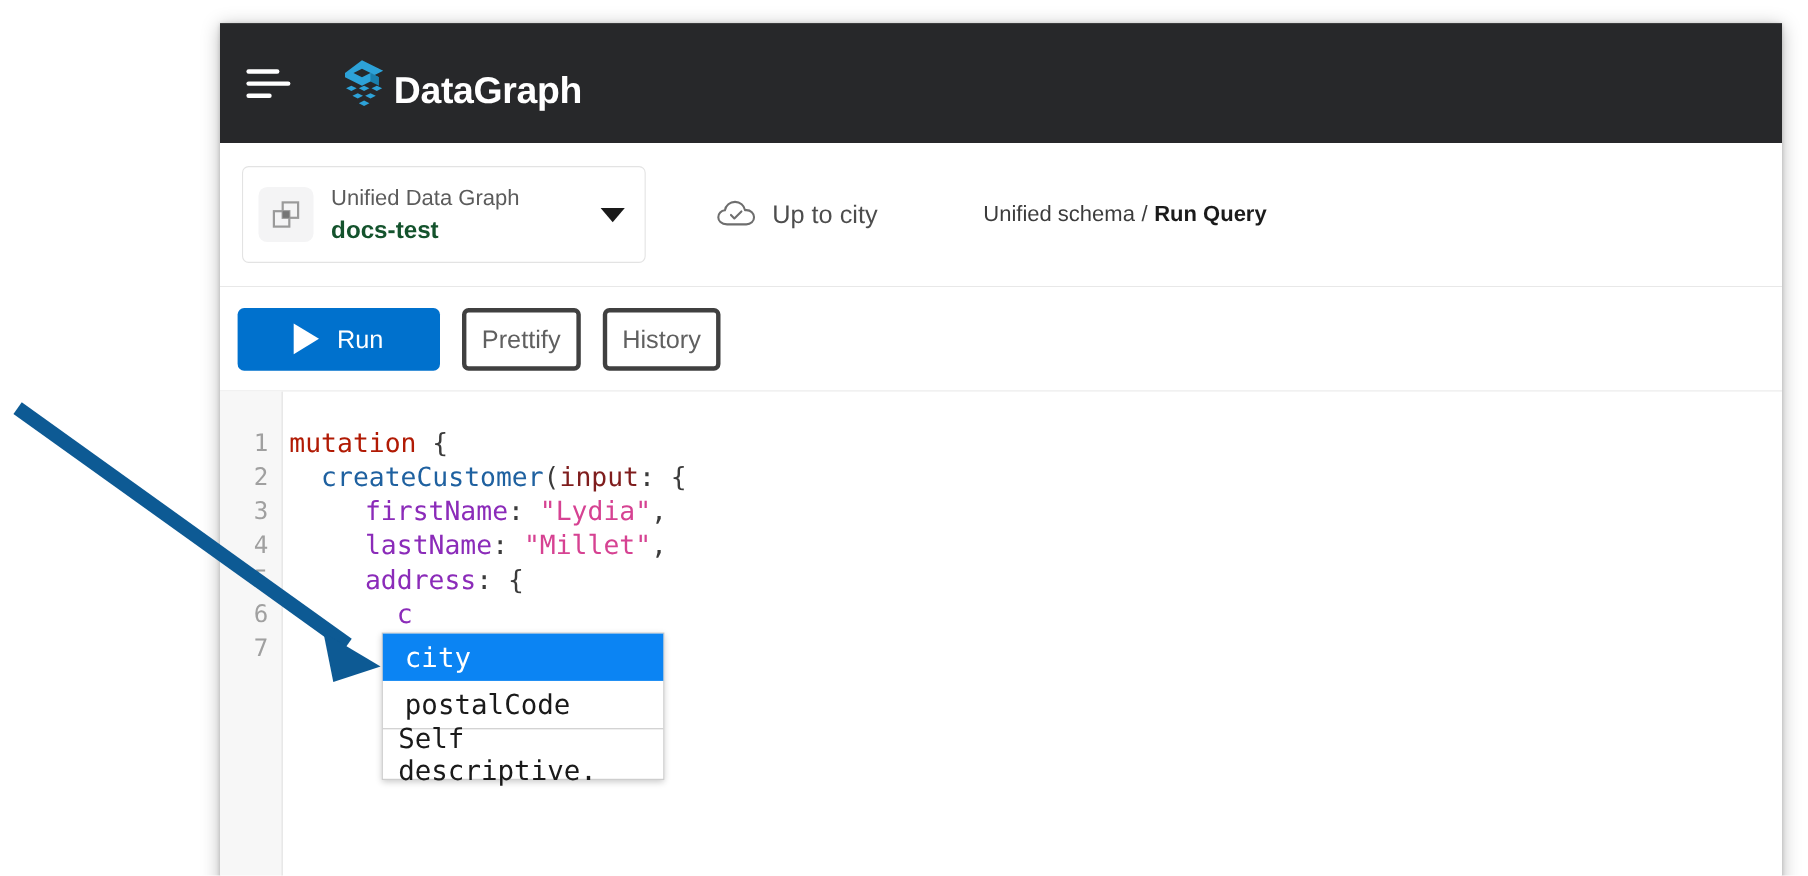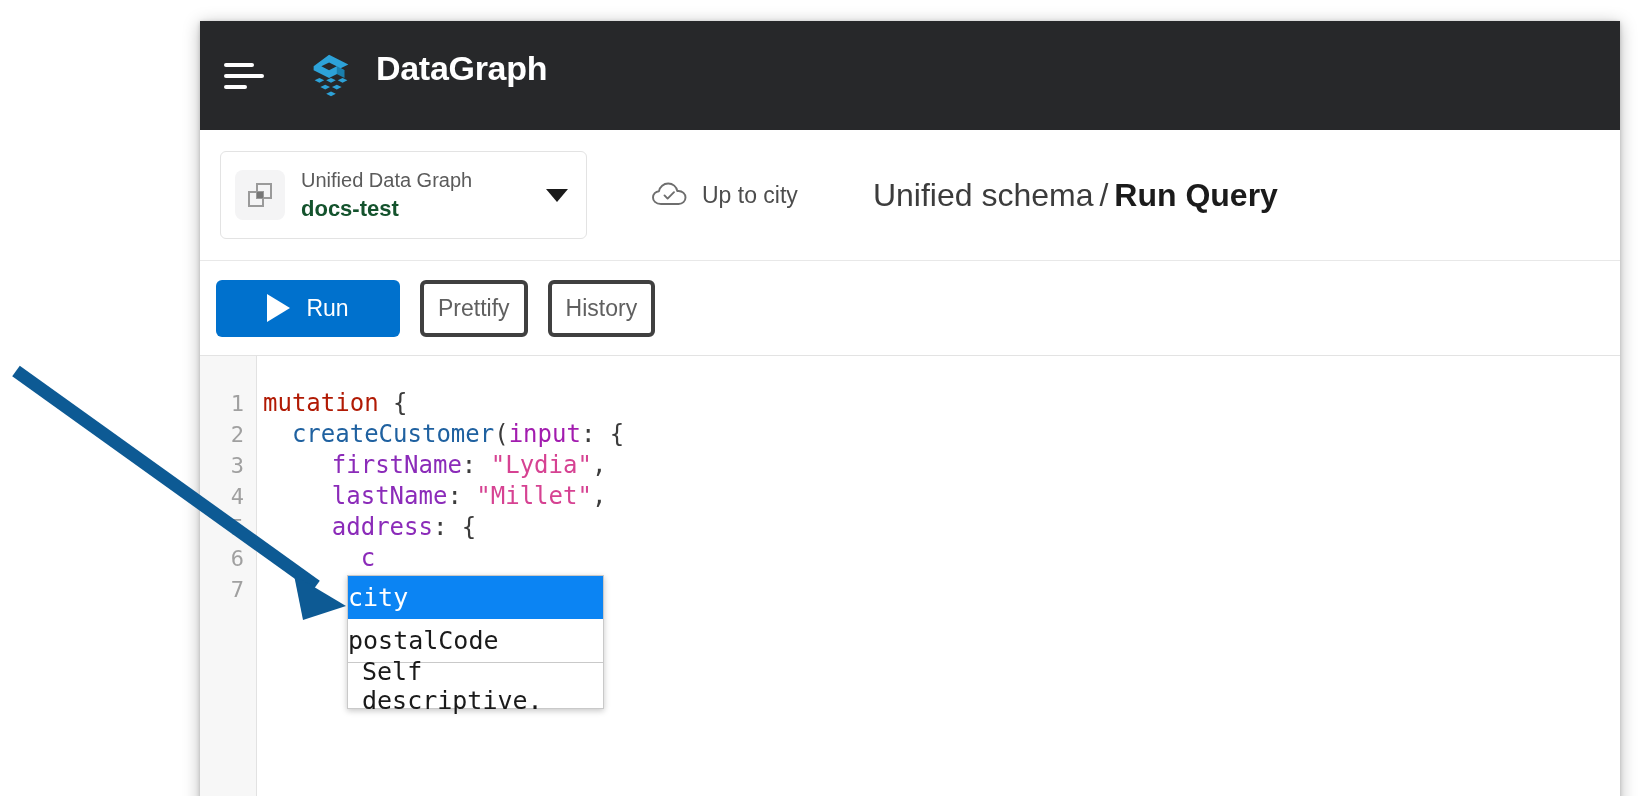--- a/index.html
+++ b/index.html
@@ -32,21 +32,21 @@
     width: 40px; height: 30px;
     display: flex; flex-direction: column; justify-content: center;
     gap: 7px; cursor: pointer;
     margin-right: 40px;
   }
   .hamburger span { display:block; height: 4px; background:#ffffff; border-radius:2px; }
   .hamburger span:nth-child(1) { width: 30px; }
   .hamburger span:nth-child(2) { width: 40px; }
   .hamburger span:nth-child(3) { width: 23px; }
 
-  .brand { display: flex; align-items: flex-start; gap: 18px; }
+  .brand { display: flex; align-items: flex-end; }
   .brand-logo { width: 54px; height: 54px; display:block; }
   .brand-name {
     color: #ffffff; font-size: 34px; font-weight: 700;
     letter-spacing: -0.3px;
   }
 
   
   .selrow {
     height: 131px;
     background: #ffffff;
@@ -78,22 +78,22 @@
     margin-left: 10px;
   }
 
   .status {
     display: flex; align-items: center; gap: 13px;
     margin-left: 64px;
   }
   .status-text { font-size: 23px; color: #4d4d4d; }
 
   .crumb {
-    margin-left: 75px;
-    font-size: 32px; color: #3c3c3c;
+    margin-left: 96px;
+    font-size: 20px; color: #3c3c3c;
     white-space: nowrap;
   }
   .crumb b { color: #1b1b1b; font-weight: 700; }
 
   
   .toolbar {
     height: 95px;
     background: #ffffff;
     border-bottom: 1px solid #e3e3e3;
     display: flex; align-items: center; gap: 20px;
@@ -146,38 +146,38 @@
   .code {
     flex: 1 1 auto;
     padding: 32px 0 0 6px;
     font-size: 24px;
     line-height: 31px;
     white-space: pre;
     color: #3b3b3b;
   }
   .tok-kw   { color: #b11a04; }
   .tok-fn   { color: #1f61a0; }
-  .tok-arg  { color: #a21caf; margin-top: 28px; }
+  .tok-arg  { color: #7f1d1d; margin-top: 28px; }
   .tok-key  { color: #8b2bb9; margin-left: 11px; }
   .tok-str  { color: #d64292; }
   .tok-pun  { color: #3b3b3b; }
 
   
   .ac {
     position: absolute;
     left: 147px; top: 219px;
     width: 257px;
     background: #ffffff;
     border: 1px solid #c9c9c9;
     box-shadow: 0 2px 6px rgba(0,0,0,0.22);
     font-family: "DejaVu Sans Mono", monospace;
   }
   .ac-item {
     height: 43px; display: flex; align-items: center;
-    padding-left: 0;
+    padding-left: 20px;
     font-size: 25px; color: #1a1a1a;
     cursor: pointer;
   }
   .ac-item.sel { background: #0b84f3; color: #ffffff; }
   .ac-hint {
     border-top: 1px solid #c9c9c9;
     height: 46px; display: flex; align-items: center;
     padding-left: 14px;
     font-size: 25px; color: #1a1a1a;
   }

